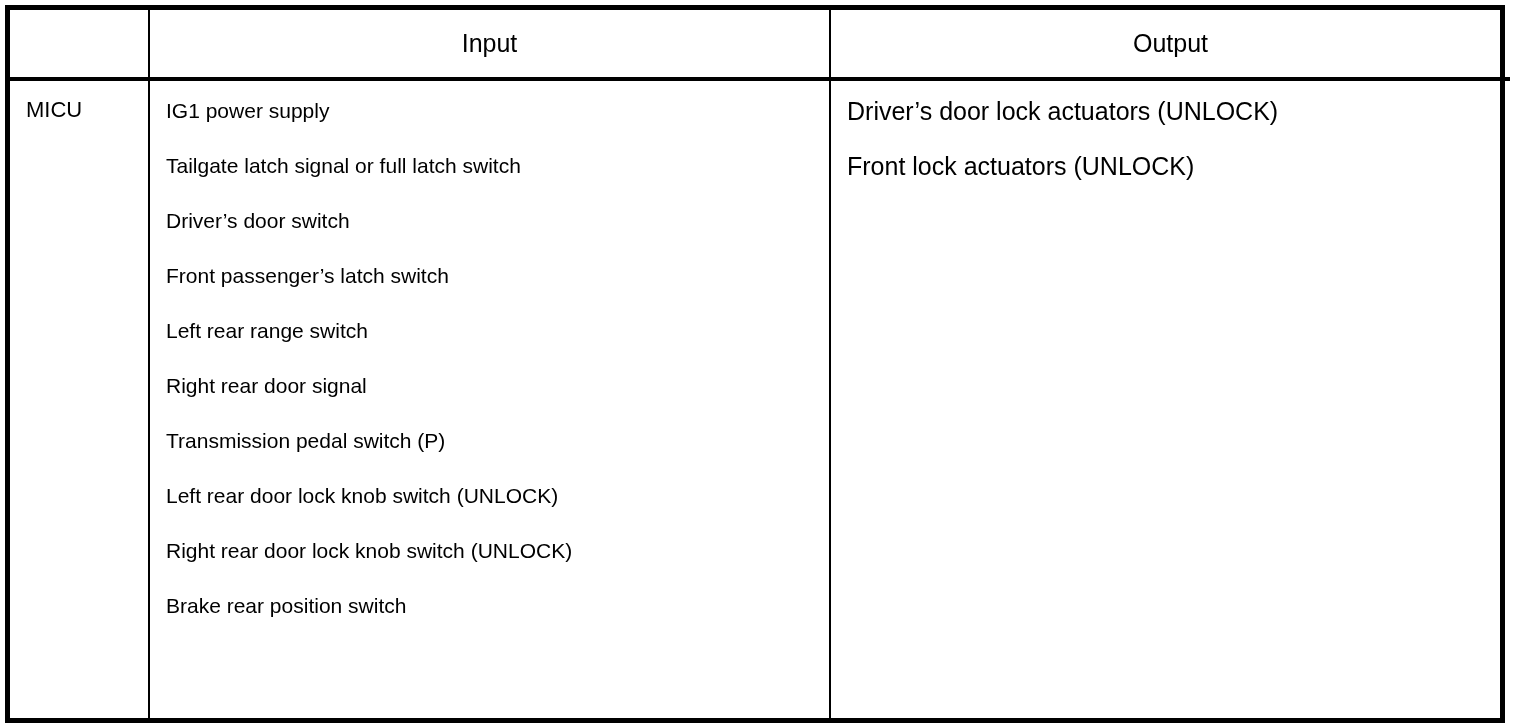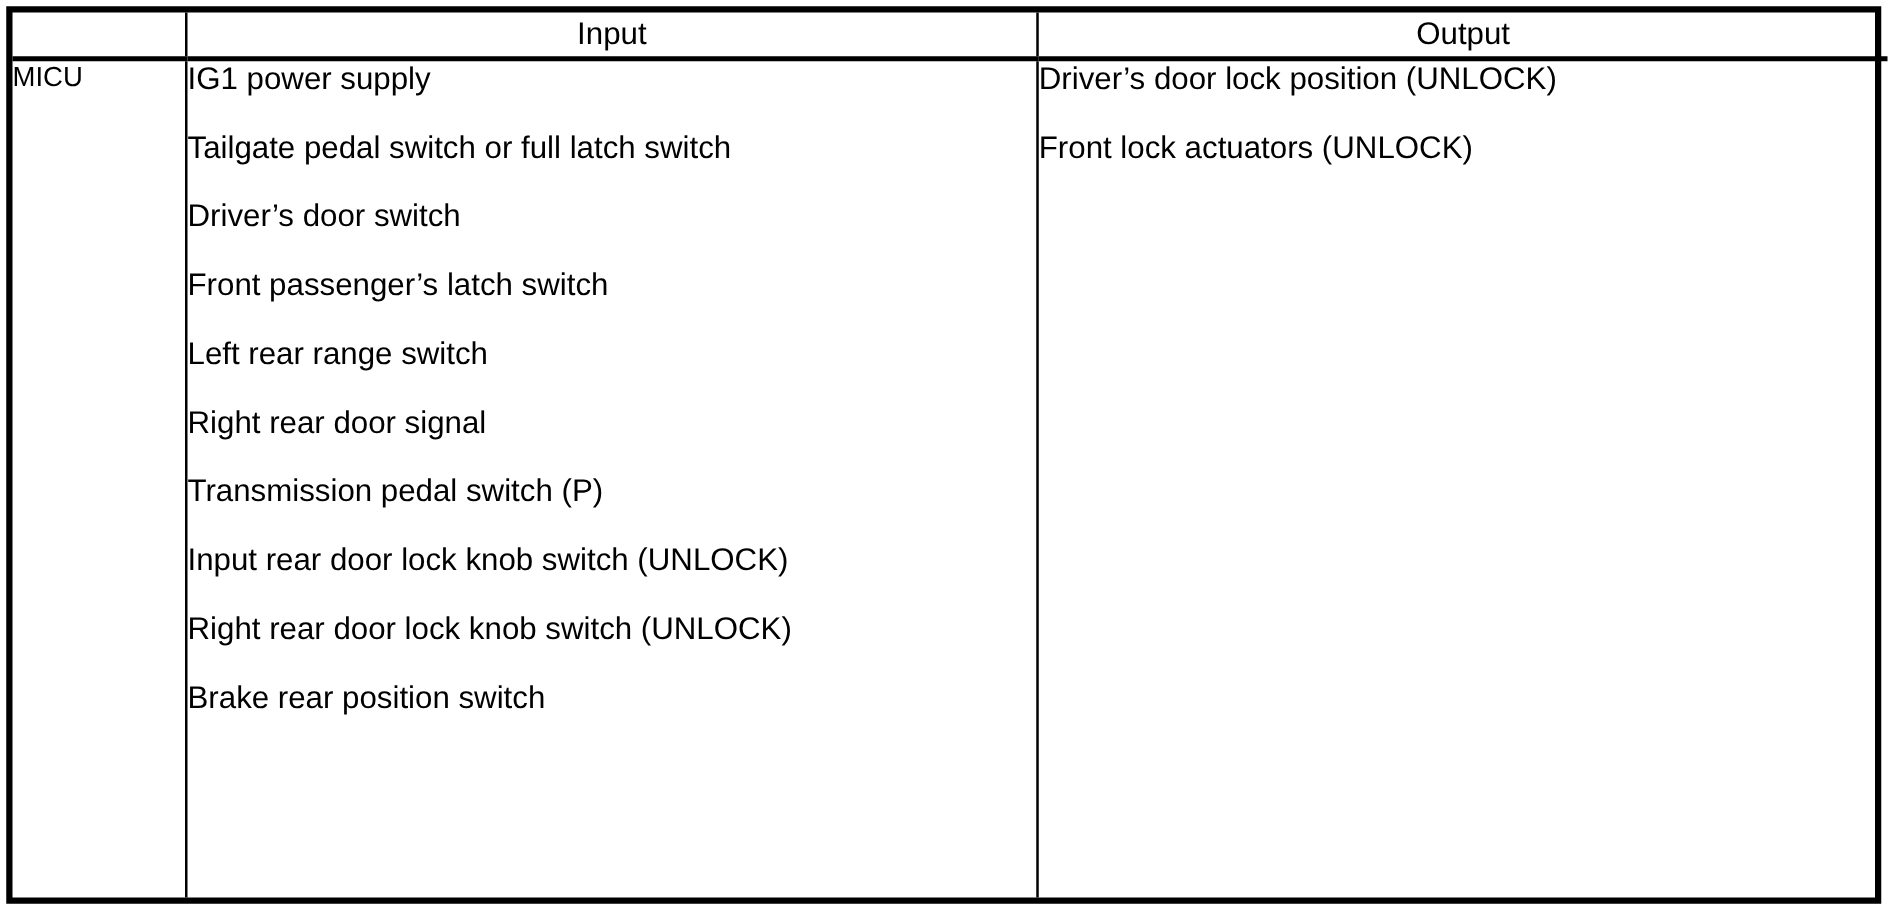--- a/index.html
+++ b/index.html
@@ -30,21 +30,21 @@
   .io-table {
     width: 100%;
     height: 100%;
     border-collapse: collapse;
     table-layout: fixed;
   }
 
   .io-table td,
   .io-table th {
     vertical-align: top;
-    padding: 0;
+    padding: 16px;
     margin: 0;
     font-weight: normal;
   }
 
   
   col.c-unit   { width: 139px; }
   col.c-input  { width: 681px; }
   col.c-output { width: 680px; }
 
   
@@ -72,21 +72,21 @@
   .list-cell {
     border-left: 2px solid #000000;
     padding: 10px 0 0 6px;
   }
 
   .sep-row-top > td {
     border-top: 2px solid #000000;
   }
 
   .item {
-    font-size: 25px;
+    font-size: 21px;
     line-height: 28px;
     height: 55px;
     white-space: nowrap;
   }
   .item:last-child { height: auto; }
 
   .out-item {
     font-size: 25px;
     line-height: 28px;
     height: 55px;
@@ -112,33 +112,33 @@
       </tr>
     </thead>
 
     <tbody>
 
       <tr>
         <td class="unit-cell">MICU</td>
 
         <td class="list-cell">
           <div class="item">IG1 power supply</div>
-          <div class="item">Tailgate pedal switch or full latch switch</div>
+          <div class="item">Tailgate latch signal or full latch switch</div>
           <div class="item">Driver’s door switch</div>
           <div class="item">Front passenger’s latch switch</div>
           <div class="item">Left rear range switch</div>
           <div class="item">Right rear door signal</div>
           <div class="item">Transmission pedal switch (P)</div>
-          <div class="item">Input rear door lock knob switch (UNLOCK)</div>
+          <div class="item">Left rear door lock knob switch (UNLOCK)</div>
           <div class="item">Right rear door lock knob switch (UNLOCK)</div>
           <div class="item">Brake rear position switch</div>
         </td>
 
         <td class="list-cell">
-          <div class="out-item">Driver’s door lock position (UNLOCK)</div>
+          <div class="out-item">Driver’s door lock actuators (UNLOCK)</div>
           <div class="out-item">Front lock actuators (UNLOCK)</div>
         </td>
       </tr>
 
 
     </tbody>
   </table>
 </div>
 
 </body></html>

